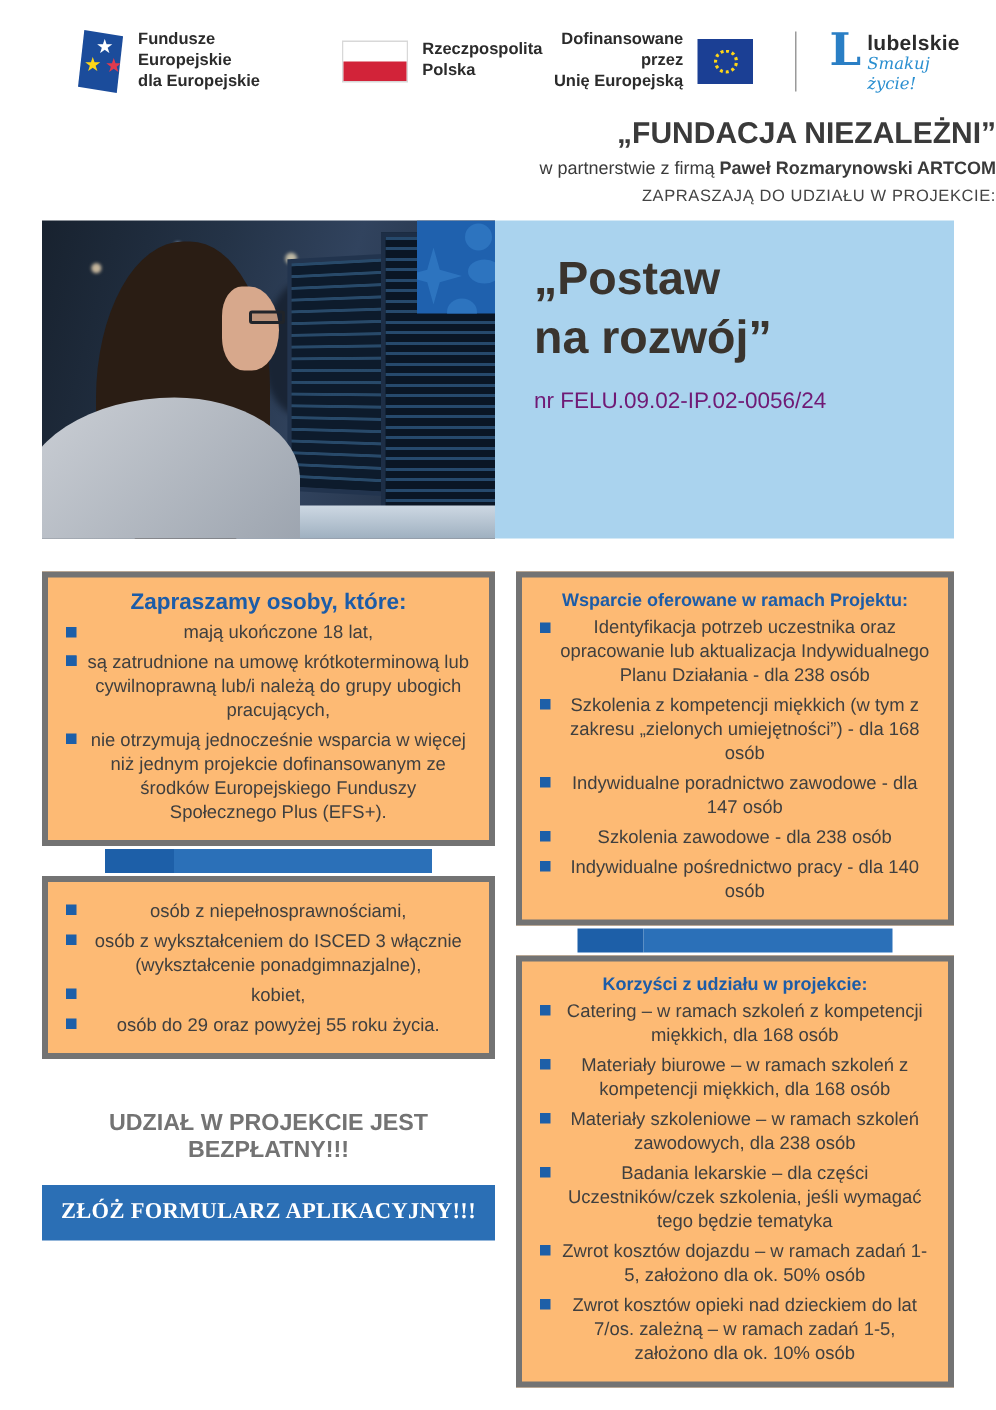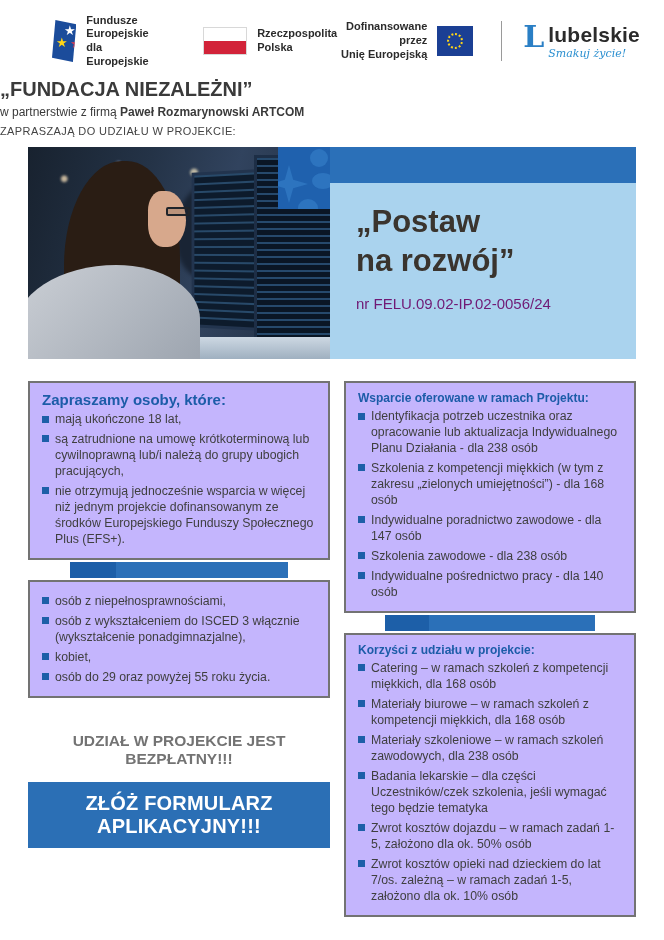--- a/index.html
+++ b/index.html
@@ -23,25 +23,25 @@
   .pl-flag { width:44px; height:28px; border:1px solid #d8d8d8; }
   .pl-flag .top { height:50%; background:#ffffff; }
   .pl-flag .bottom { height:50%; background:#d22339; }
   .eu-block { margin-left:auto; }
   .eu-block .logo-text { text-align:right; }
   .eu-flag { width:44px; height:30px; background:#1b3f94; display:flex; align-items:center; justify-content:center; }
   .eu-stars { width:16px; height:16px; border:2px dotted #ffd617; border-radius:50%; }
   .sep-v { width:1px; height:40px; background:#9a9a9a; margin:0 22px 0 28px; }
   .lub { display:flex; align-items:flex-start; gap:4px; }
   .lub-l { font-size:30px; font-weight:bold; color:#2a7fc5; line-height:.9; font-family:"DejaVu Serif",serif; }
-  .lub-name { font-size:21px; color:#2b2b2b; font-weight:bold; letter-spacing:.2px; }
+  .lub-name { font-size:14px; color:#2b2b2b; font-weight:bold; letter-spacing:.2px; }
   .lub-tag { font-size:11px; color:#2a8fd0; font-style:italic; font-family:"DejaVu Serif",serif; }
 
   
-  .title-block { text-align:left; margin-top:12px; color:#3a3a3a; }
+  .title-block { text-align:right; margin-top:12px; color:#3a3a3a; }
   .title-l1 { font-size:20px; font-weight:bold; }
   .title-l2 { font-size:12px; margin-top:4px; }
   .title-l2 b { font-weight:bold; }
   .title-l3 { font-size:11px; margin-top:6px; letter-spacing:.4px; color:#444; }
 
   
   .hero { display:flex; margin:10px 28px 0 28px; height:212px; }
   .photo { position:relative; width:302px; height:212px; overflow:hidden;
     background:linear-gradient(105deg,#18222f 0%,#243347 35%,#31435e 60%,#1d2a3c 100%); }
   .bokeh { position:absolute; inset:0; filter:blur(1px); background-image:
@@ -69,42 +69,42 @@
     background:#d7a88c; border-radius:40% 60% 55% 45%; }
   .glasses { position:absolute; left:138px; top:60px; width:24px; height:9px;
     border:2px solid #20242a; border-radius:2px; background:rgba(30,30,30,.15); }
   .blazer { position:absolute; left:-14px; top:118px; width:186px; height:120px;
     background:linear-gradient(135deg,#ccd0d6,#99a1ac); border-radius:55% 45% 0 0; }
   .hero-deco { position:absolute; right:0; top:0; width:52px; height:62px;
     background:#1f61ae; overflow:hidden; }
   .deco-star { position:absolute; background:#2d74bf;
     clip-path:polygon(50% 0,61% 39%,100% 50%,61% 61%,50% 100%,39% 61%,0 50%,39% 39%); }
   .deco-dot { position:absolute; background:#2d74bf; border-radius:50%; }
-  .hero-right { flex:1; display:flex; flex-direction:column;border-radius:30px; }
+  .hero-right { flex:1; display:flex; flex-direction:row;border-radius:30px; }
   .hero-band { height:36px; background:#2b70b8; }
   .hero-panel { flex:1; background:#aad3ee; padding:20px 0 0 26px; }
   .hero-title { font-size:31px; font-weight:bold; color:#3a342e; line-height:1.25; }
   .hero-num { font-size:15px; color:#701a75; margin-top:14px; }
 
   
   .cols { display:flex; gap:14px; margin:22px 28px 0 28px; }
   .col-left { width:302px; }
   .col-right { width:292px; }
-  .box { background:#c4b5fd; border:2px solid #737373; padding:8px 12px 10px 12px; }
+  .box { background:#fdba74; border:4px solid #737373; padding:8px 12px 10px 12px;text-align:center; }
   .box-heading { color:#1c5ca8; font-weight:bold; font-size:15px; margin-bottom:3px; }
   .col-right .box-heading { font-size:12px; }
   ul.blist { list-style:none; }
   ul.blist li { position:relative; font-size:12.3px; line-height:1.3; padding-left:13px; margin-top:4px; color:#3f3f3f; }
   ul.blist li .sq { position:absolute; left:0; top:3.5px; width:7px; height:7px; background:#1d5fa8; }
   .bar { height:16px; width:72%; margin:2px auto; display:flex; }
   .bar .b-dark { width:21%; background:#1d5fa8; }
   .bar .b-mid { flex:1; background:#2b70b8; }
   .free-note { color:#737373; font-weight:bold; font-size:15.5px; text-align:center; margin-top:34px; }
   .apply-btn { display:block; width:100%; background:#2b6fb5; color:#ffffff; border:none;
-    font-family:Liberation Sans, sans-serif; font-weight:bold; font-size:20px; text-align:center;
+    font-family:Liberation Serif, serif; font-weight:bold; font-size:15px; text-align:center;
     padding:10px 4px; margin-top:14px; cursor:pointer; letter-spacing:.2px; }
 </style>
 </head>
 <body>
 
 <div class="page">
 
   <div class="logos">
     <div class="logo-block">
       <div class="fe-flag">

